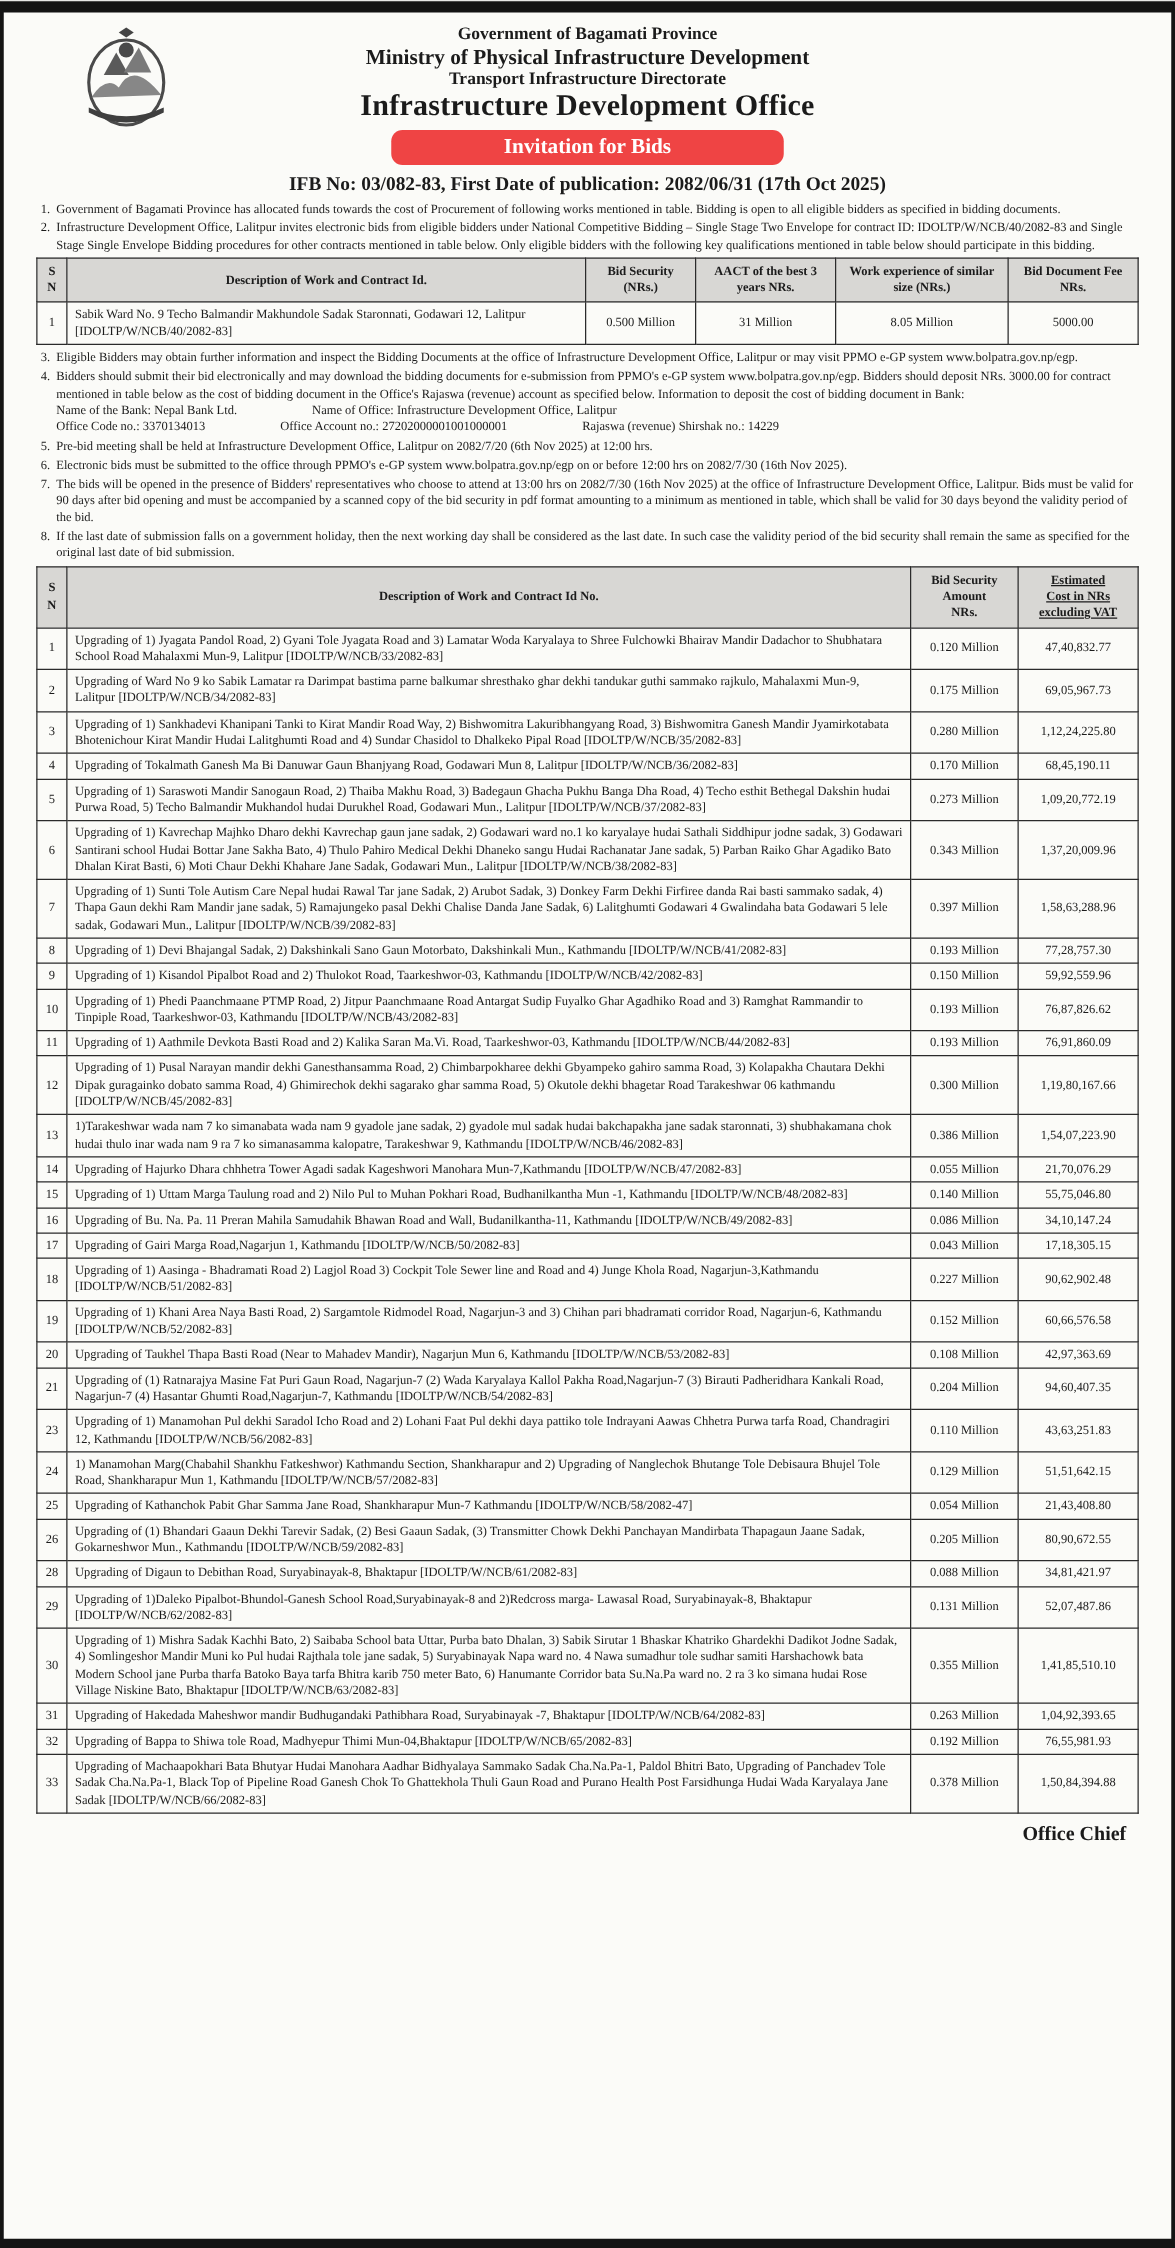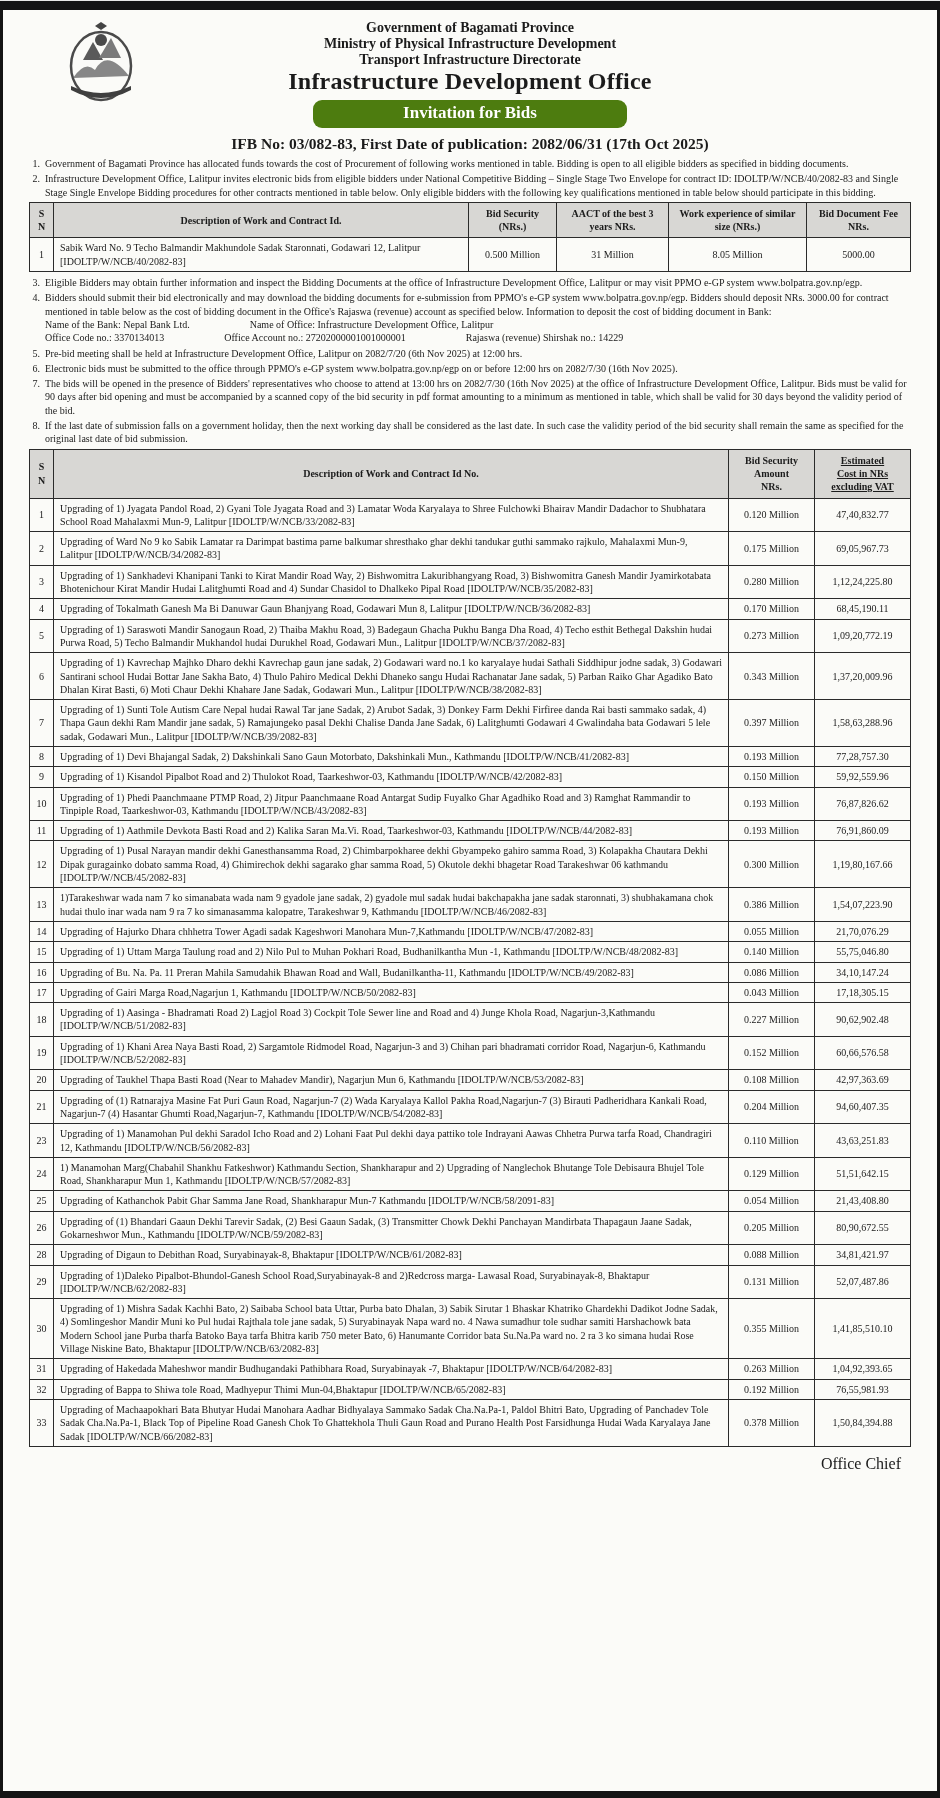--- a/index.html
+++ b/index.html
@@ -9,46 +9,46 @@
     background:#fbfbf8;color:#1b1b1b;
     border:3px solid #141414;border-top-width:9px;border-bottom-width:8px;
     font-family:"Liberation Serif","DejaVu Serif",serif;
     overflow:hidden;
   }
   .inner{padding:6px 26px 0 26px;}
   
   .masthead{position:relative;text-align:center;padding-top:4px;}
   .emblem{position:absolute;left:30px;top:4px;width:84px;height:88px;}
   .h-line1{font-size:14px;font-weight:bold;}
-  .h-line2{font-size:14px;font-weight:bold;}
+  .h-line2{font-size:17px;font-weight:bold;}
   .h-line3{font-size:14px;font-weight:bold;}
   .h-line4{font-size:24px;font-weight:bold;letter-spacing:.2px;}
   .h-line5{font-size:12px;font-weight:bold;}
   .banner{
-    display:inline-block;margin-top:5px;background:#4d7c0f;color:#fff;
+    display:inline-block;margin-top:5px;background:#ef4444;color:#fff;
     font-size:17px;font-weight:bold;padding:3px 90px 5px 90px;border-radius:9px;
   }
   .ifb{font-size:15.5px;font-weight:bold;text-align:center;margin:7px 0 4px 0;}
   
   .notes{margin:0;}
   .note{display:flex;font-size:10px;line-height:1.33;margin-bottom:2px;}
   .note-num{width:16px;flex:0 0 16px;text-align:right;padding-right:5px;}
   .note-body{flex:1;}
   .note-subline{display:flex;gap:60px;}
   
   table{border-collapse:collapse;width:100%;margin:3px 0 4px 0;}
   th,td{border:1px solid #2b2b2b;padding:3px 6px;font-size:10px;line-height:1.33;vertical-align:middle;}
   th{background:#d8d7d4;text-align:center;font-weight:bold;white-space:pre-line;padding:4px 4px;}
   td.c-sn{text-align:center;padding:3px 2px;}
   td.c-mid{text-align:center;white-space:nowrap;}
   .qual .w-sn{width:24px;} .qual .w-sec{width:88px;} .qual .w-aact{width:112px;}
   .qual .w-exp{width:138px;} .qual .w-fee{width:104px;}
   .main-t .w-sn{width:24px;} .main-t .w-sec{width:86px;} .main-t .w-cost{width:96px;text-decoration:underline;}
   
-  .footer{font-size:16px;font-weight:normal;text-align:right;padding:4px 10px 0 0;}
+  .footer{font-size:16px;font-weight:bold;text-align:right;padding:4px 10px 0 0;}
 </style>
 </head>
 <body>
 
 <div class="page">
   <div class="inner">
 
     <div class="masthead">
       <span class="emblem">
         <svg viewBox="0 0 84 88" width="84" height="88">
@@ -309,21 +309,21 @@
             <td class="c-mid">43,63,251.83</td>
           </tr>
           <tr>
             <td class="c-sn">24</td>
             <td>1) Manamohan Marg(Chabahil Shankhu Fatkeshwor) Kathmandu Section, Shankharapur and 2) Upgrading of  Nanglechok Bhutange Tole Debisaura Bhujel Tole Road,  Shankharapur Mun 1, Kathmandu [IDOLTP/W/NCB/57/2082-83]</td>
             <td class="c-mid">0.129 Million</td>
             <td class="c-mid">51,51,642.15</td>
           </tr>
           <tr>
             <td class="c-sn">25</td>
-            <td>Upgrading of Kathanchok Pabit Ghar Samma Jane Road, Shankharapur Mun-7 Kathmandu [IDOLTP/W/NCB/58/2091-83]</td>
+            <td>Upgrading of Kathanchok Pabit Ghar Samma Jane Road, Shankharapur Mun-7 Kathmandu [IDOLTP/W/NCB/58/2082-47]</td>
             <td class="c-mid">0.054 Million</td>
             <td class="c-mid">21,43,408.80</td>
           </tr>
           <tr>
             <td class="c-sn">26</td>
             <td>Upgrading of (1) Bhandari Gaaun Dekhi Tarevir Sadak, (2) Besi Gaaun Sadak, (3) Transmitter Chowk Dekhi Panchayan Mandirbata Thapagaun Jaane Sadak, Gokarneshwor Mun., Kathmandu [IDOLTP/W/NCB/59/2082-83]</td>
             <td class="c-mid">0.205 Million</td>
             <td class="c-mid">80,90,672.55</td>
           </tr>
           <tr>

